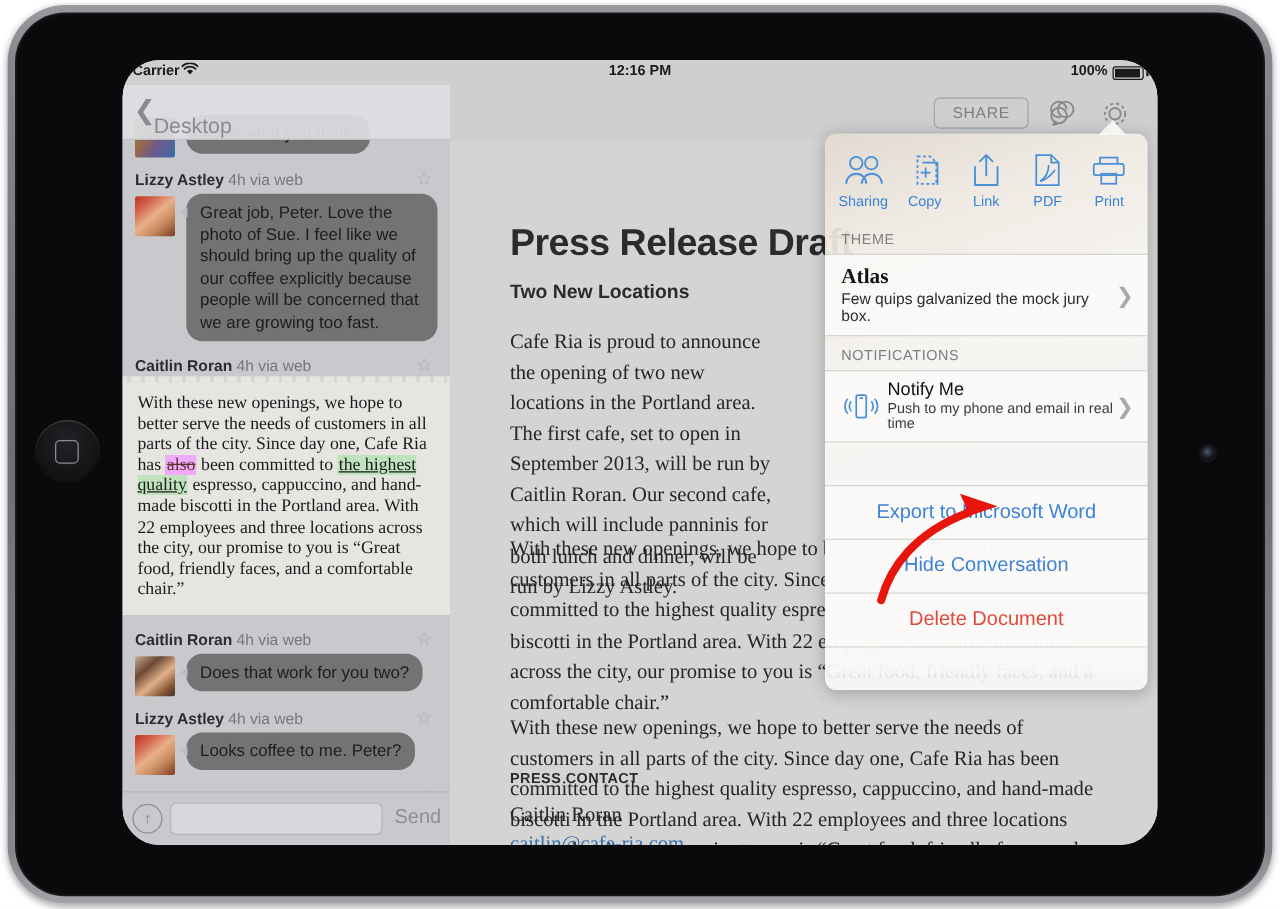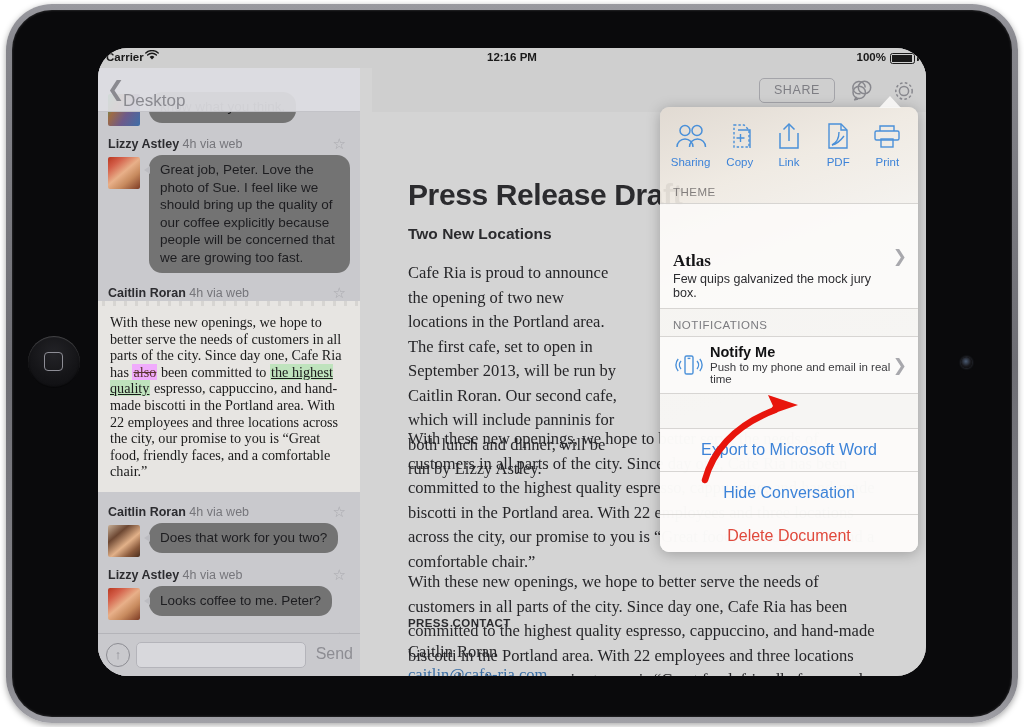--- a/index.html
+++ b/index.html
@@ -166,21 +166,21 @@
   }
 
   
   #docpane {
     position: absolute; left: 262px; top: 20px;
     width: 566px; height: 608px;
     background: #d4d4d4;
     overflow: hidden;
   }
   .doc-toolbar {
-    position: absolute; left: 12px; top: 0; width: 566px; height: 44px;
+    position: absolute; left: 0; top: 0; width: 566px; height: 44px;
     background: #cfcfcf;
   }
   .share-btn {
     position: absolute; right: 103px; top: 10px;
     padding: 4px 14px 5px 14px;
     border: 1px solid #a4a4a9; border-radius: 5px;
     font-size: 12.5px; color: #7d7d83; letter-spacing: .6px;
     background: transparent;
     font-family: "Liberation Sans", sans-serif;
   }
@@ -260,26 +260,26 @@
     background: rgba(252,251,250,.80);
     border-top: 1px solid rgba(170,168,164,.45);
     border-bottom: 1px solid rgba(170,168,164,.45);
     padding: 7px 26px 8px 13px;
     min-height: 45px;
   }
   .row-chevron {
     position: absolute; right: 11px; top: 50%; margin-top: -10px;
     font-size: 17px; color: #a8a8ad; font-weight: 300;
   }
-  .theme-name { font-size: 17px; font-weight: bold; color: #141416; font-family: "Liberation Serif", serif; margin-top: 40px; }
+  .theme-name { font-size: 17px; font-weight: bold; color: #141416; font-family: "Liberation Serif", serif; }
   .theme-desc { font-size: 12.5px; color: #2c2c30; font-family: Liberation Sans, sans-serif; margin-top: 1px; }
 
   .notify-row { display: flex; align-items: center; padding-left: 8px; }
   .notify-ico { width: 42px; flex: 0 0 42px; display: flex; align-items: center; justify-content: center; }
-  .notify-title { font-size: 14.5px; font-weight: bold; color: #111113; }
+  .notify-title { font-size: 14.5px; font-weight: normal; color: #111113; }
   .notify-sub { font-size: 11.5px; color: #3a3a3e; margin-top: 1px; }
 
   .pop-gap { height: 34px; }
   .pop-action {
     background: rgba(252,251,250,.82);
     border-top: 1px solid rgba(170,168,164,.45);
     text-align: center;
     font-size: 16px; color: #3d83d8;
     padding: 12px 8px 12px 8px;
   }

